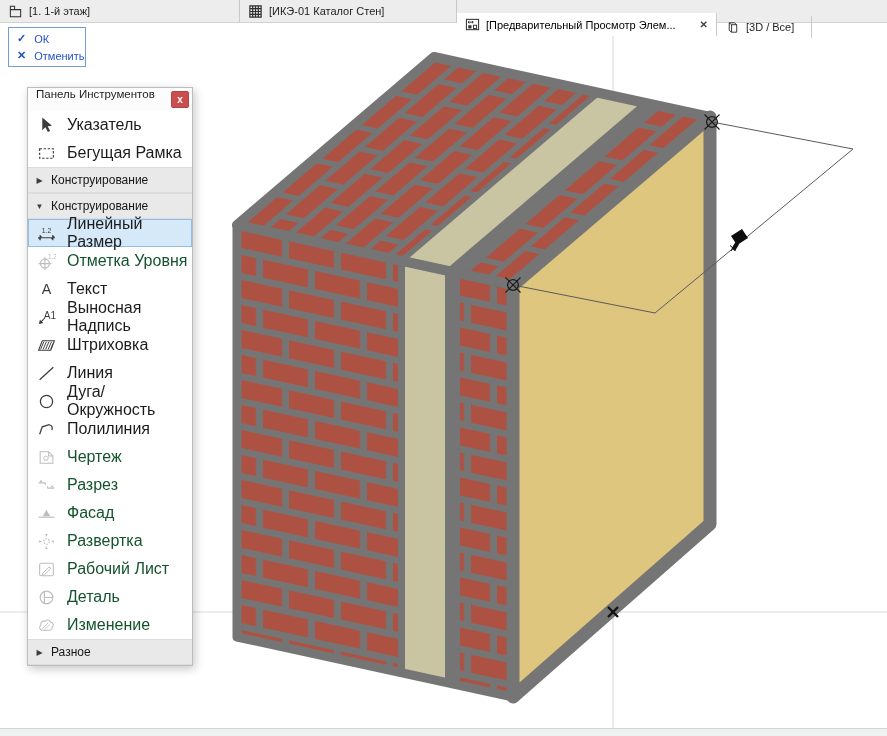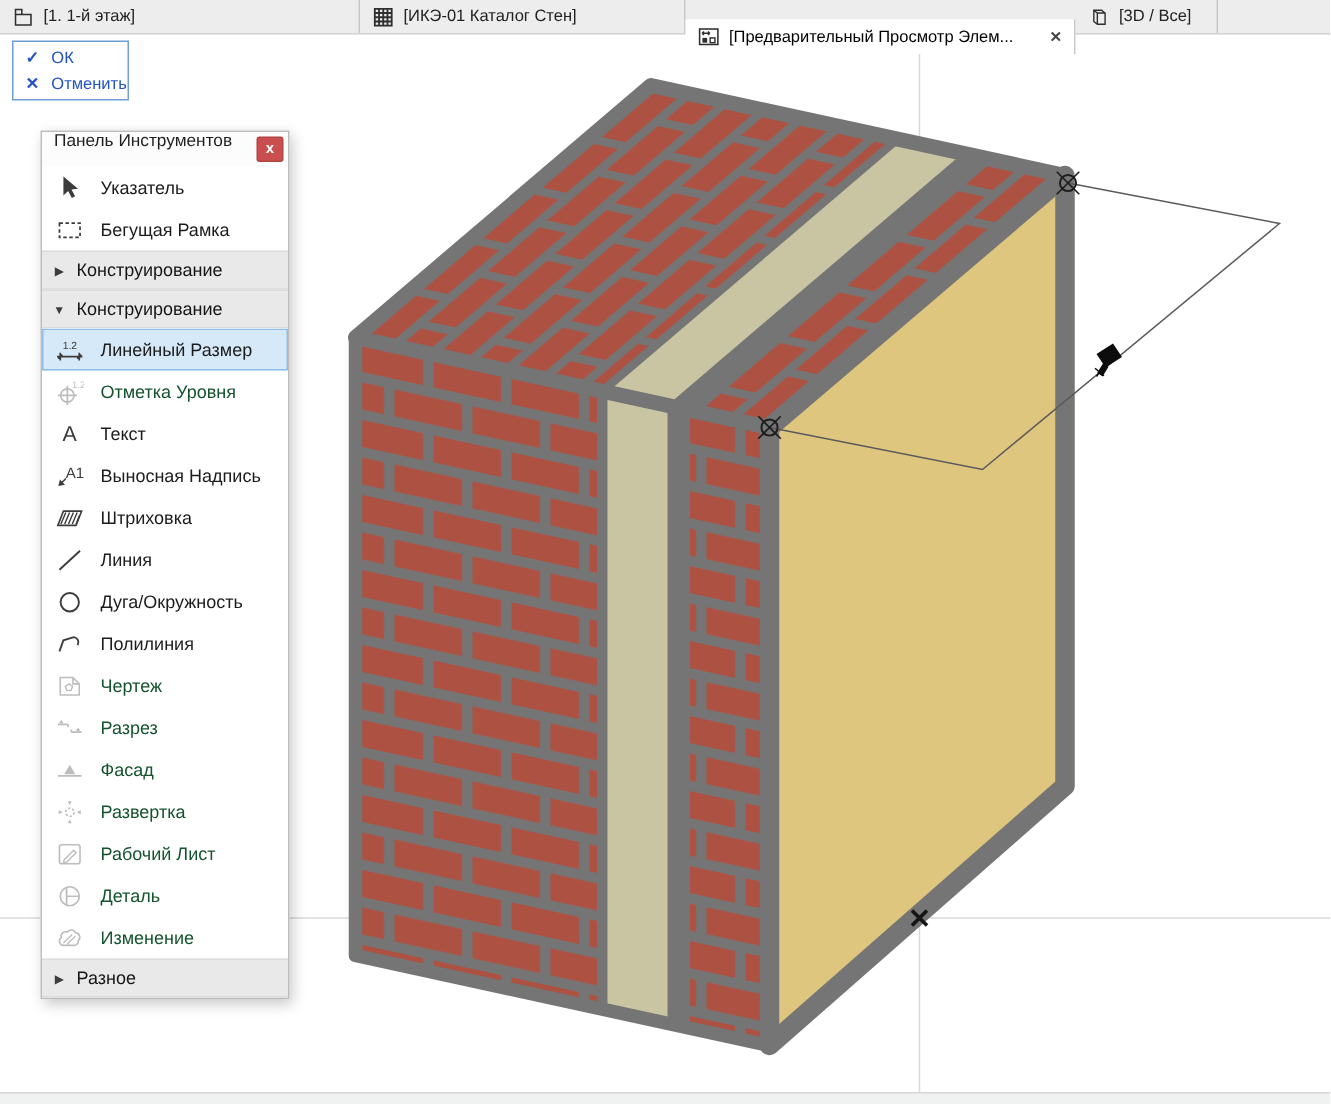--- a/index.html
+++ b/index.html
@@ -28,21 +28,21 @@
 
   
   .panel{position:absolute;left:27px;top:87px;width:166px;background:#fff;
          border:1px solid #bdbdbd;box-shadow:2px 3px 9px rgba(0,0,0,.22);z-index:4;
          box-sizing:border-box;}
   .phead{height:23px;display:flex;align-items:flex-start;padding-left:8px;font-size:11.5px;
          color:#1f1f1f;position:relative;background:#fcfcfc;}
   .pclose{position:absolute;right:3px;top:3px;width:18px;height:17px;background:var(--closered);
           color:#fff;font-size:10px;font-weight:bold;display:flex;align-items:center;
           justify-content:center;border-radius:2px;border:1px solid #b04545;box-sizing:border-box;}
-  .trow{height:28px;display:flex;align-items:center;padding-left:9px;gap:11px;font-size:12px;
+  .trow{height:28px;display:flex;align-items:center;padding-left:9px;gap:11px;font-size:16px;
         color:#1c1c1c;}
   .trow .icon{width:19px;height:19px;color:#3c3c3c;flex:0 0 auto;}
   .trow.sel{background:var(--selbg);box-shadow:inset 0 0 0 1px var(--selborder);}
   .trow.dis{color:#14532d;align-items:center;}
   .trow.dis .icon{color:#bdbdbd;}
   .sec{height:24px;display:flex;align-items:center;gap:7px;padding-left:7px;background:#e9e9e9;
        border-top:1px solid #dcdcdc;border-bottom:1px solid #dcdcdc;font-size:12px;color:#161616;}
   .arr{font-size:8px;color:#3d3d3d;width:9px;text-align:center;}
 
   .bottombar{position:absolute;left:0;bottom:0;width:887px;height:7px;background:#f0f1f1;
@@ -225,21 +225,21 @@
         </svg>
         <span class="tlabel">[ИКЭ-01 Каталог Стен]</span>
       </div>
       <div class="tab active" style="width: 260px; margin-top: 13px;">
         <svg class="ticon">
           <use href="#i-preview"></use>
         </svg>
         <span class="tlabel">[Предварительный Просмотр Элем...</span>
         <span class="tclose">✕</span>
       </div>
-      <div class="tab" style="width: 95px;">
+      <div class="tab" style="width: 95px; margin-top: 16px;">
         <svg class="ticon">
           <use href="#i-3d"></use>
         </svg>
         <span class="tlabel">[3D / Все]</span>
       </div>
     </div>
 
   <div class="popup">
     <div class="prow">
       <span class="pic">✓</span>

